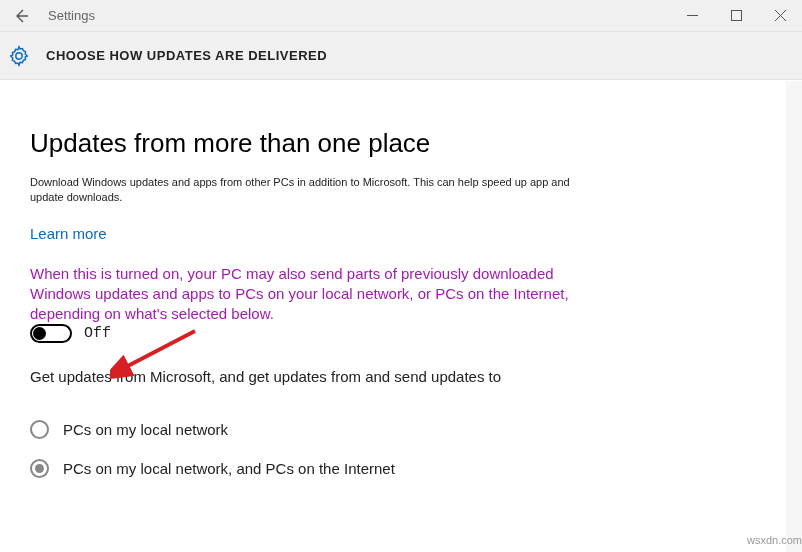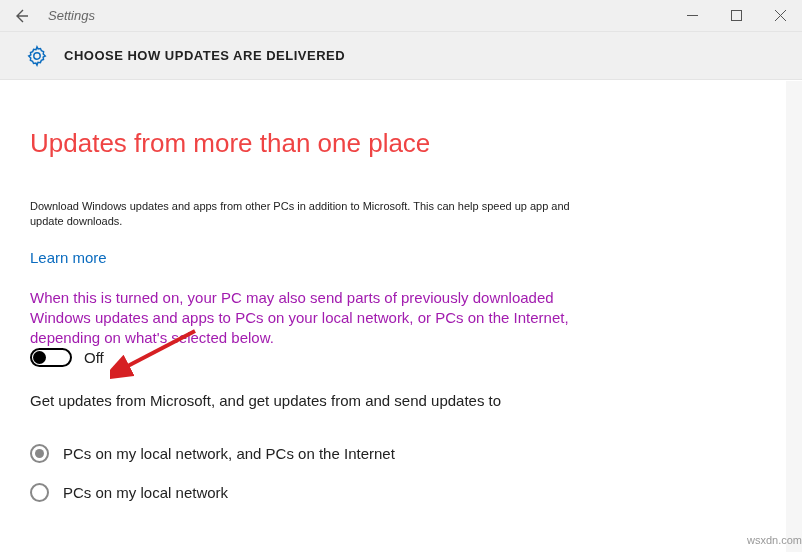--- a/index.html
+++ b/index.html
@@ -26,39 +26,38 @@
       display: flex;
       align-items: center;
       justify-content: center;
       color: #333;
     }
     .titlebar .title {
       color: #666;
       font-size: 13px;
       flex: 1;
       padding-left: 6px;
-      font-style: italic;
     }
     .win-controls {
       display: flex;
     }
     .win-controls .ctl {
       width: 44px;
       height: 32px;
       display: flex;
       align-items: center;
       justify-content: center;
       color: #555;
     }
     .subheader {
       display: flex;
       align-items: center;
       height: 48px;
       background: #f0f0f0;
-      padding-left: 22px;
+      padding-left: 4px;
       border-bottom: 1px solid #e4e4e4;
     }
     .gear {
       color: #0b6cbf;
       width: 30px;
       height: 30px;
       display: flex;
       align-items: center;
       justify-content: center;
     }
@@ -70,22 +69,22 @@
       margin-left: 12px;
     }
     .content {
       padding: 48px 0 0 30px;
       max-width: 570px;
       position: relative;
     }
     .content h1 {
       font-size: 26px;
       font-weight: 400;
-      margin-bottom: 40px;
-      color: #ef4444;
+      margin-bottom: 16px;
+      color: #000000;
     }
     .para {
       font-size: 11px;
       color: #222;
       line-height: 1.35;
       margin-bottom: 2px;
     }
     .link {
       color: #0b6cbf;
       font-size: 15px;
@@ -120,20 +119,21 @@
       left: 1px;
       top: 1px;
       width: 13px;
       height: 13px;
       background: #000;
       border-radius: 50%;
     }
     .toggle-label {
       font-size: 15px;
       color: #222;
+      font-family: Liberation Mono, monospace;
     }
     .para3 {
       font-size: 15px;
       color: #222;
       line-height: 1.35;
       margin-bottom: 32px;
     }
     .radio-row {
       display: flex;
       align-items: center;
@@ -234,29 +234,29 @@
   <div class="toggle-row">
     <div class="toggle">
       <div class="knob"></div>
     </div>
     <span class="toggle-label">Off</span>
   </div>
 
   <p class="para3">Get updates from Microsoft, and get updates from and send updates to</p>
 
   <div class="radio-row">
+    <div class="radio"></div>
+    <span class="radio-label">PCs on my local network</span>
+  </div>
+
+  <div class="radio-row">
     <div class="radio selected">
         <div class="dot"></div>
       </div>
     <span class="radio-label">PCs on my local network, and PCs on the Internet</span>
-  </div>
-
-  <div class="radio-row">
-    <div class="radio"></div>
-    <span class="radio-label">PCs on my local network</span>
   </div>
 
   <svg class="arrow-annot" width="90" height="55" viewBox="0 0 90 55">
     <defs>
       <marker id="ah" markerWidth="10" markerHeight="10" refX="2" refY="3" orient="auto">
         <path d="M0,0 L0,6 L8,3 z" fill="#d62023"></path>
       </marker>
     </defs>
     <line x1="85" y1="6" x2="12" y2="44" stroke="#d62023" stroke-width="4" marker-end="url(#ah)"></line>
   </svg>

